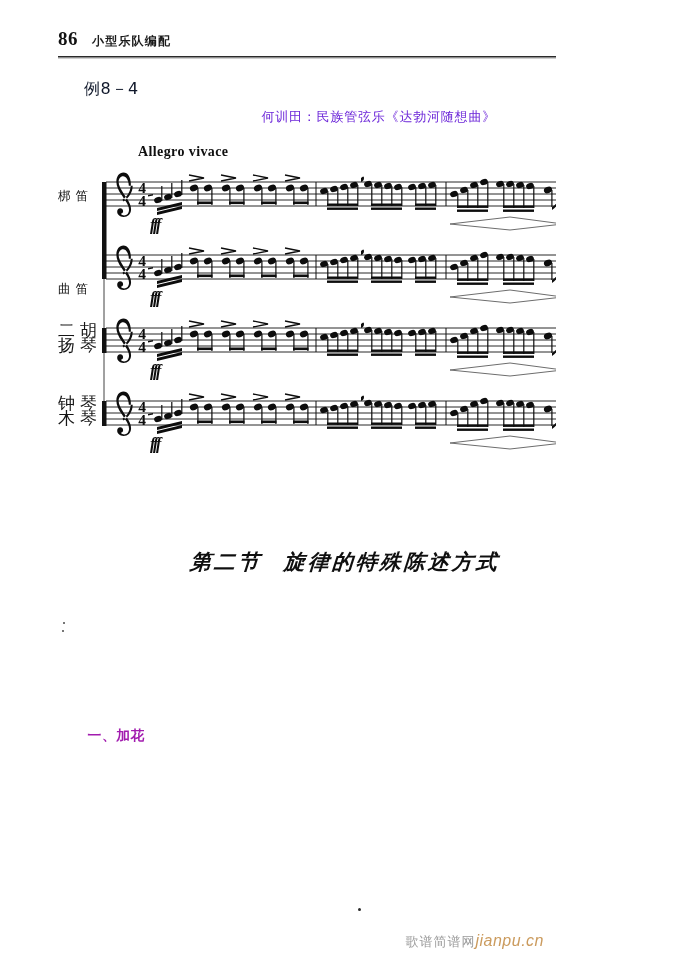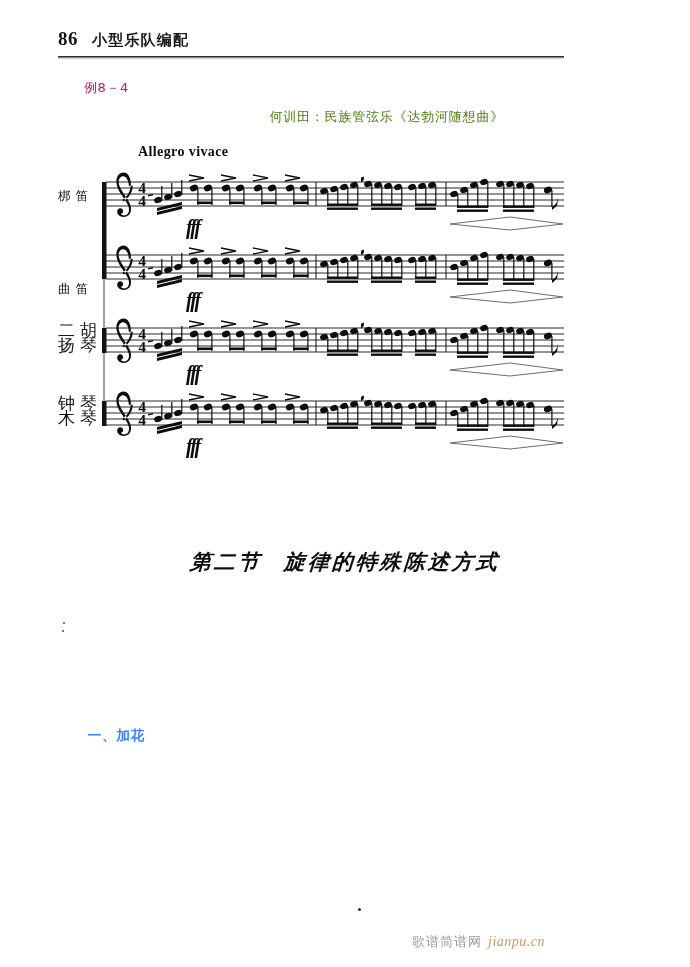--- a/index.html
+++ b/index.html
@@ -10,21 +10,20 @@
   }
   body {
     font-family: "DejaVu Sans", "Liberation Sans", sans-serif;
   }
   #page {
     position: relative;
     width: 556px;
     height: 967px;
     background: #ffffff;
     overflow: hidden;
-    padding-left: 8px;
   }
 
   
   .runhead {
     position: absolute;
     left: 58px;
     top: 28px;
     width: 580px;
     height: 30px;
     display: flex;
@@ -33,51 +32,51 @@
   }
   .runhead .folio {
     font-family: "Liberation Serif", "DejaVu Serif", serif;
     font-size: 19px;
     font-weight: 700;
     color: #121212;
     letter-spacing: 0.5px;
   }
   .runhead .rh-title {
     font-family: "DejaVu Sans", sans-serif;
-    font-size: 15px;
+    font-size: 12px;
     font-weight: 600;
     color: #1b1b1b;
     letter-spacing: 1.2px;
   }
   .rule {
     position: absolute;
     left: 58px;
     top: 56px;
     width: 577px;
     height: 3px;
     background: linear-gradient(to bottom, #2a2a2a 0 1px, #8d8d8d 1px 2px, #cfcfcf 2px 3px);
   }
 
   
   .ex-label {
     position: absolute;
     left: 84px;
     top: 79px;
     font-family: "DejaVu Sans", sans-serif;
-    font-size: 13px;
-    color: #be185d;
+    font-size: 16px;
+    color: #0f172a;
     letter-spacing: 0.6px;
   }
   .attrib {
     position: absolute;
     right: 60px;
     top: 108px;
     font-family: "DejaVu Sans", sans-serif;
     font-size: 13px;
-    color: #4d7c0f;
+    color: #6d28d9;
     letter-spacing: 0.8px;
     white-space: nowrap;
   }
   .tempo {
     position: absolute;
     left: 138px;
     top: 144px;
     font-family: "Liberation Serif", "DejaVu Serif", serif;
     font-size: 14px;
     font-weight: 700;
@@ -110,24 +109,23 @@
     line-height: 15px;
     white-space: nowrap;
   }
   .inst-stack span { letter-spacing: 5px; }
 
   .dyn {
     position: absolute;
     font-family: "Liberation Serif", "DejaVu Serif", serif;
     font-style: italic;
     font-weight: 700;
-    font-size: 20px;
+    font-size: 16px;
     color: #0d0d0d;
     letter-spacing: -2px;
-    margin-left: 36px;
   }
 
   
   .para {
     position: absolute;
     left: 60px;
     width: 576px;
     font-family: "DejaVu Sans", sans-serif;
     font-size: 13.6px;
     line-height: 27.5px;
@@ -154,52 +152,52 @@
   }
   .section-head .gap { display: inline-block; width: 22px; }
 
   .sub-head {
     position: absolute;
     left: 60px;
     top: 727px;
     font-family: "DejaVu Sans", sans-serif;
     font-size: 13.8px;
     font-weight: 700;
-    color: #3b82f6;
+    color: #a21caf;
     letter-spacing: 0.5px;
     text-indent: 2em;
     width: 400px;
   }
 
   .stray-dot {
     position: absolute;
     width: 2px; height: 2px;
     background: #4a4a4a;
     border-radius: 50%;
   }
 
   
   .watermark {
     position: absolute;
-    right: 19px;
+    right: 12px;
     bottom: 16px;
     display: flex;
     align-items: baseline;
-    gap: 6px;
+    gap: 0;
     opacity: 0.85;
   }
   .watermark .wm-cn {
     font-family: "DejaVu Sans", sans-serif;
     font-size: 13px;
     color: #8a8a8a;
     letter-spacing: 1px;
   }
   .watermark .wm-en {
-    font-family: Liberation Serif, serif;
-    font-size: 14px;
+    font-family: Liberation Sans, sans-serif;
+    font-size: 16px;
     font-style: italic;
     color: #c28a42;
     letter-spacing: 0.5px;
     margin-top: 19px;
   }
 </style>
 </head>
 <body>
 
 <div id="page">

